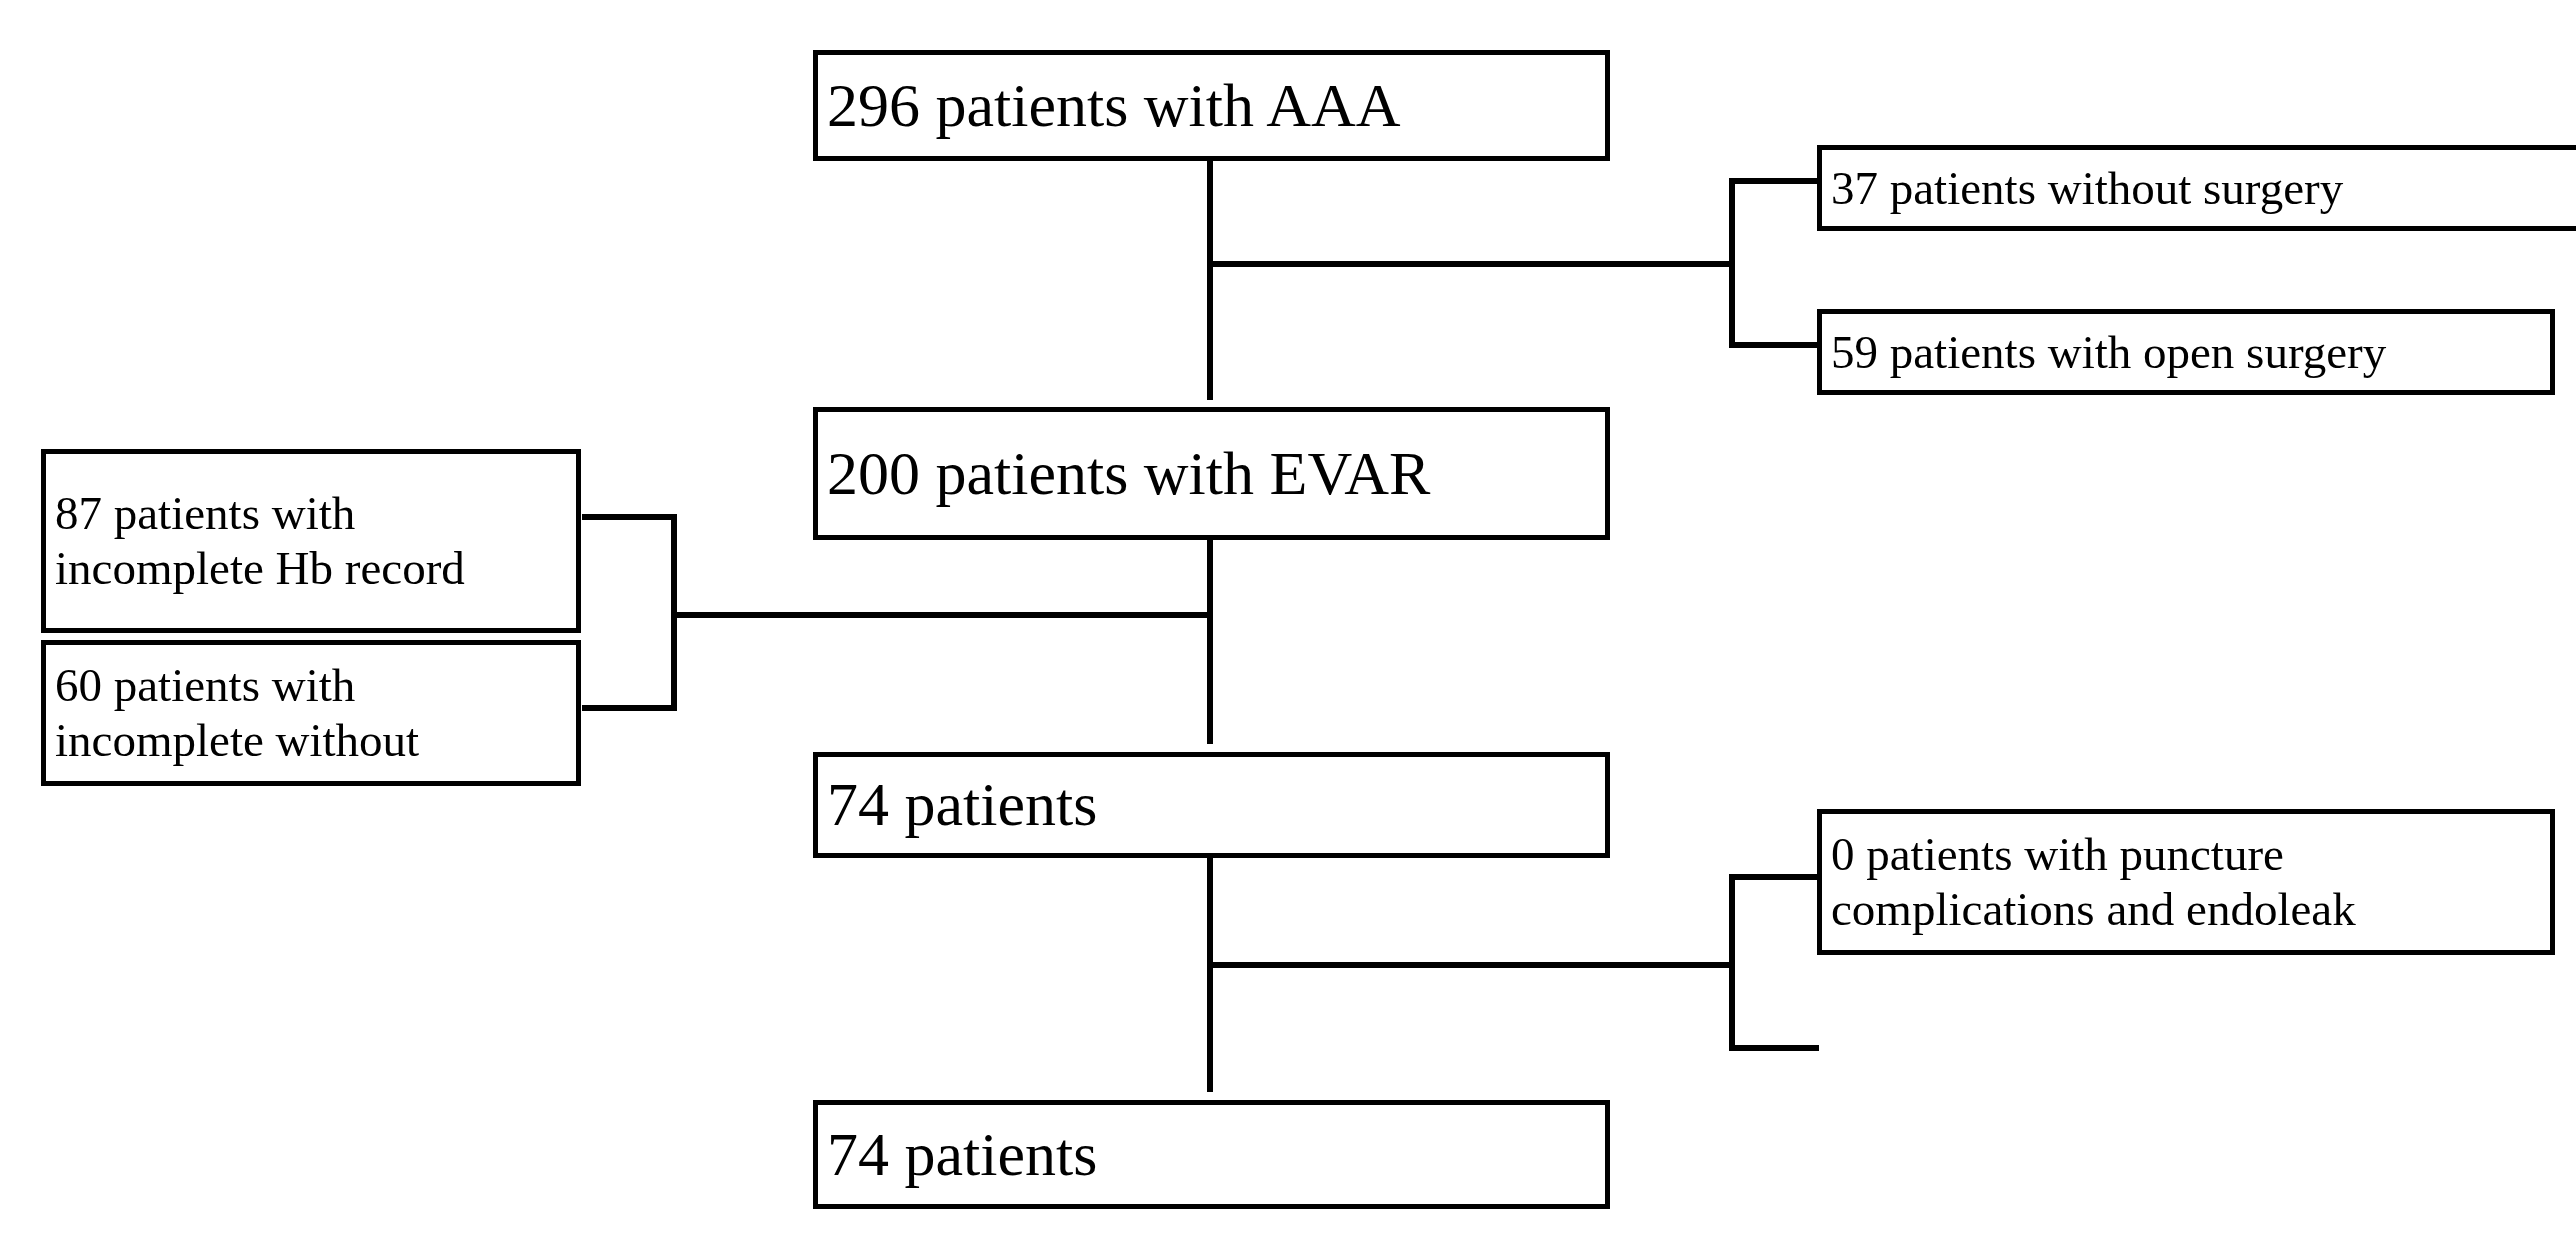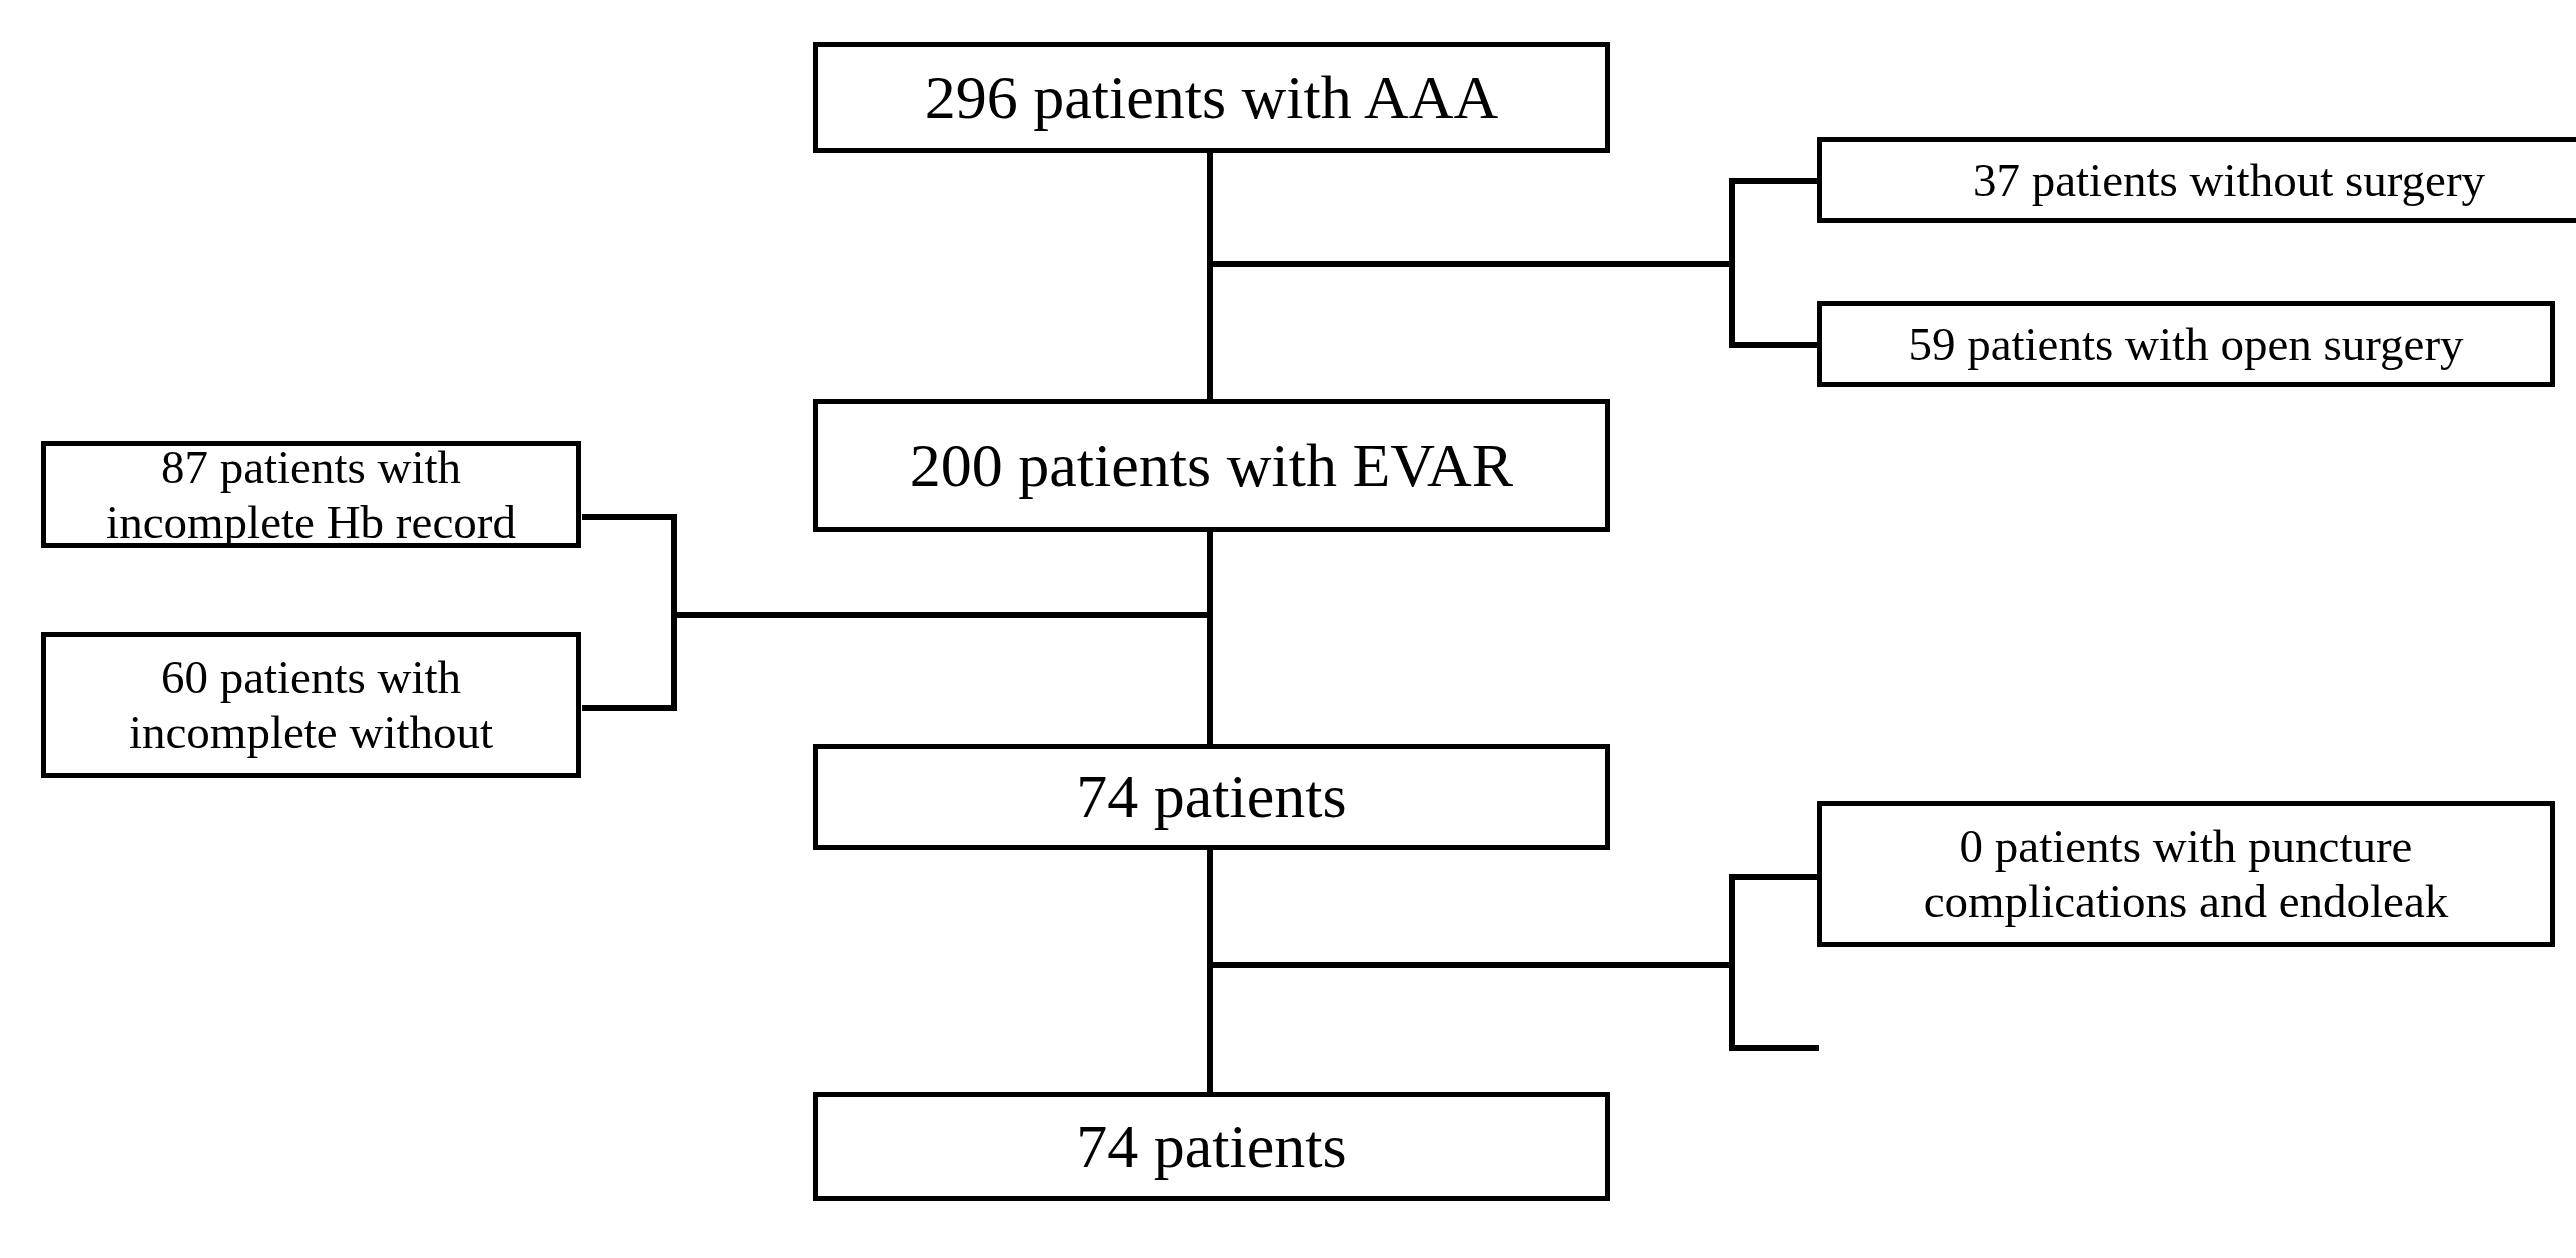--- a/index.html
+++ b/index.html
@@ -17,24 +17,25 @@
     overflow: hidden;
   }
   .node {
     position: absolute;
     box-sizing: border-box;
     border: 5.8px solid #000000;
     background: #ffffff;
     display: flex;
     align-items: center;
     justify-content: center;
-    text-align: center;
+    text-align: left;
     color: #000000;
     line-height: 1.16;
     padding: 2.6px 9px;
+    margin-top: 8px;
   }
   .node .label {
     display: block;
     width: 100%;
   }
   
   .node.main { font-size: 62px; }
   
   .node.side { font-size: 47px; }
   .node.side-two { font-size: 47px; }
@@ -89,21 +90,21 @@
   </div>
 
   <div class="node side" style="left:1817px; top:137px; width:824px; height:86px;">
     <span class="label">37 patients without surgery</span>
   </div>
 
   <div class="node side" style="left:1817px; top:301px; width:738px; height:86px;">
     <span class="label">59 patients with open surgery</span>
   </div>
 
-  <div class="node side-two" style="left:41px; top:441px; width:540px; height:107px; flex-direction:column;">
+  <div class="node side-two" style="left:41px; top:441px; width:540px; height:184px; flex-direction:column;">
     <span class="label">87 patients with</span>
     <span class="label">incomplete Hb record</span>
   </div>
 
   <div class="node side-two" style="left:41px; top:632px; width:540px; height:146px; flex-direction:column;">
     <span class="label">60 patients with</span>
     <span class="label">incomplete without</span>
   </div>
 
   <div class="node side-two" style="left:1817px; top:801px; width:738px; height:146px; flex-direction:column;">

